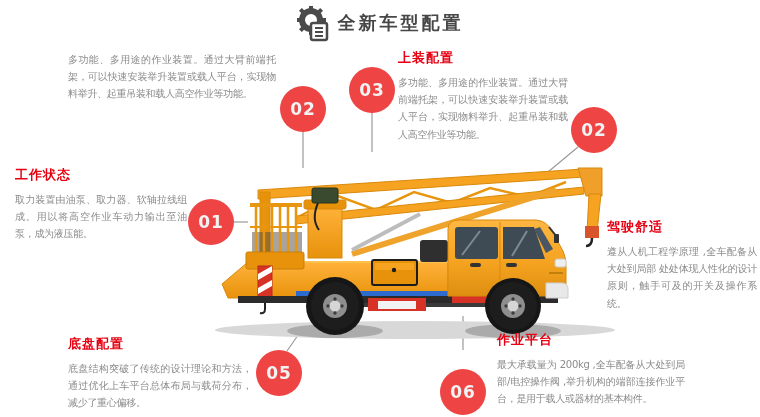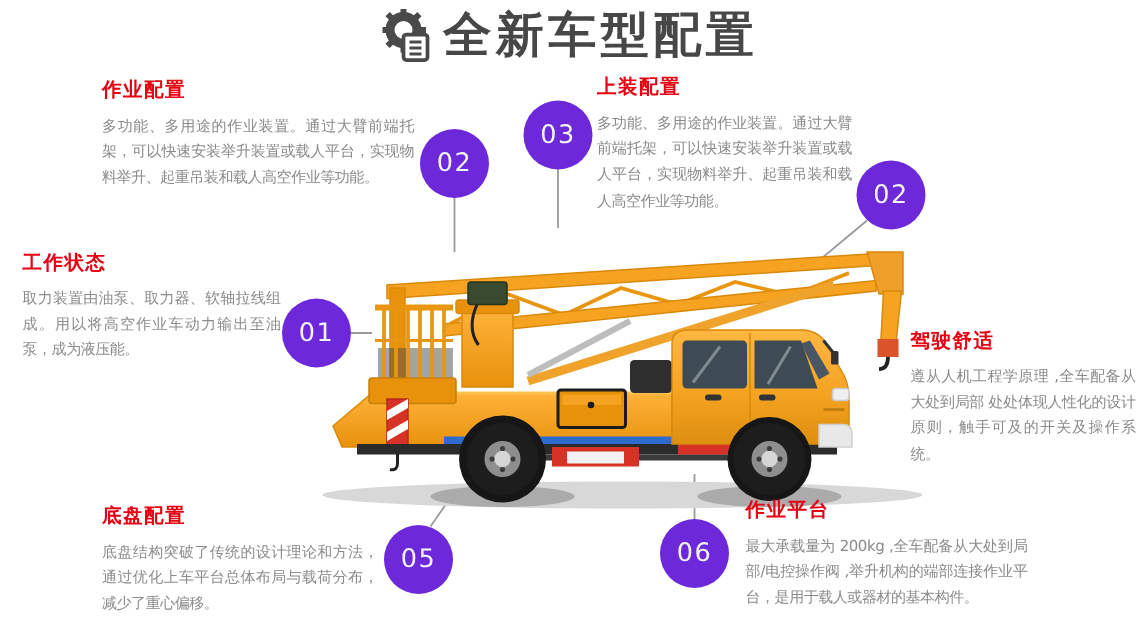--- a/index.html
+++ b/index.html
@@ -2,43 +2,43 @@
 <html><head>
 <meta charset="utf-8">
 <style>
   html,body{margin:0;padding:0;background:#fff;}
   .canvas{
     position:relative;width:760px;height:417px;background:#ffffff;overflow:hidden;
     font-family:"DejaVu Sans","Liberation Sans",sans-serif;
   }
   
   .hdr{position:absolute;top:6px;left:0;width:100%;display:flex;justify-content:center;align-items:flex-start;gap:9px;z-index:4;}
-  .hdr-title{font-size:32px;font-weight:bold;color:#474747;letter-spacing:3px;line-height:34px;}
+  .hdr-title{font-size:18px;font-weight:bold;color:#474747;letter-spacing:3px;line-height:34px;}
   
   .sec{position:absolute;z-index:2;}
   .sec h3{margin:0 0 7px 0;font-size:13px;font-weight:bold;color:#E60012;letter-spacing:1px;}
   .sec p{margin:0;font-size:10px;line-height:1.72;color:#8B8B8B;letter-spacing:-0.3px;text-align:justify;}
   .sec-job{left:68px;top:51px;width:208px;}
   .sec-upper{left:398px;top:49px;width:170px;}
   .sec-work{left:15px;top:166px;width:172px;}
   .sec-drive{left:607px;top:218px;width:150px;}
   .sec-chassis{left:68px;top:291px;width:184px;margin-top:44px;}
   .sec-platform{left:497px;top:331px;width:188px;}
   
   .num{
-    position:absolute;width:46px;height:46px;border-radius:50%;background:#6d28d9;
+    position:absolute;width:46px;height:46px;border-radius:50%;background:#ef4444;
     color:#F2F2F2;display:flex;align-items:center;justify-content:center;
-    font-size:17px;letter-spacing:1px;z-index:3;
+    font-size:17px;letter-spacing:1px;z-index:3;font-weight:bold;
   }
   .num-01{left:188px;top:199px;}
   .num-02{left:280px;top:86px;}
   .num-03{left:349px;top:67px;}
   .num-04{left:571px;top:107px;}
   .num-05{left:256px;top:350px;}
-  .num-06{left:440px;top:346px;}
+  .num-06{left:440px;top:369px;}
   
   .art{position:absolute;left:0;top:0;width:760px;height:417px;z-index:1;}
 </style>
 </head>
 <body>
 
 <div class="canvas">
 
   <svg class="art" viewBox="0 0 760 417" aria-hidden="true">
     <defs>
@@ -186,21 +186,20 @@
       <circle cx="14" cy="14" r="9" fill="none" stroke="#4A4A4A" stroke-width="6"></circle>
       <rect x="14" y="17" width="16" height="17" rx="2" fill="#FFFFFF" stroke="#4A4A4A" stroke-width="2.5"></rect>
       <line x1="18" y1="22" x2="26" y2="22" stroke="#4A4A4A" stroke-width="2"></line>
       <line x1="18" y1="26" x2="26" y2="26" stroke="#4A4A4A" stroke-width="2"></line>
       <line x1="18" y1="30" x2="26" y2="30" stroke="#4A4A4A" stroke-width="2"></line>
     </svg>
     <div class="hdr-title">全新车型配置</div>
   </div>
 
   <div class="sec sec-job">
-    <h3>作业配置</h3>
     <p>多功能、多用途的作业装置。通过大臂前端托架，可以快速安装举升装置或载人平台，实现物料举升、起重吊装和载人高空作业等功能。</p>
   </div>
 
   <div class="sec sec-upper">
     <h3>上装配置</h3>
     <p>多功能、多用途的作业装置。通过大臂前端托架，可以快速安装举升装置或载人平台，实现物料举升、起重吊装和载人高空作业等功能。</p>
   </div>
 
   <div class="sec sec-work">
     <h3>工作状态</h3>

